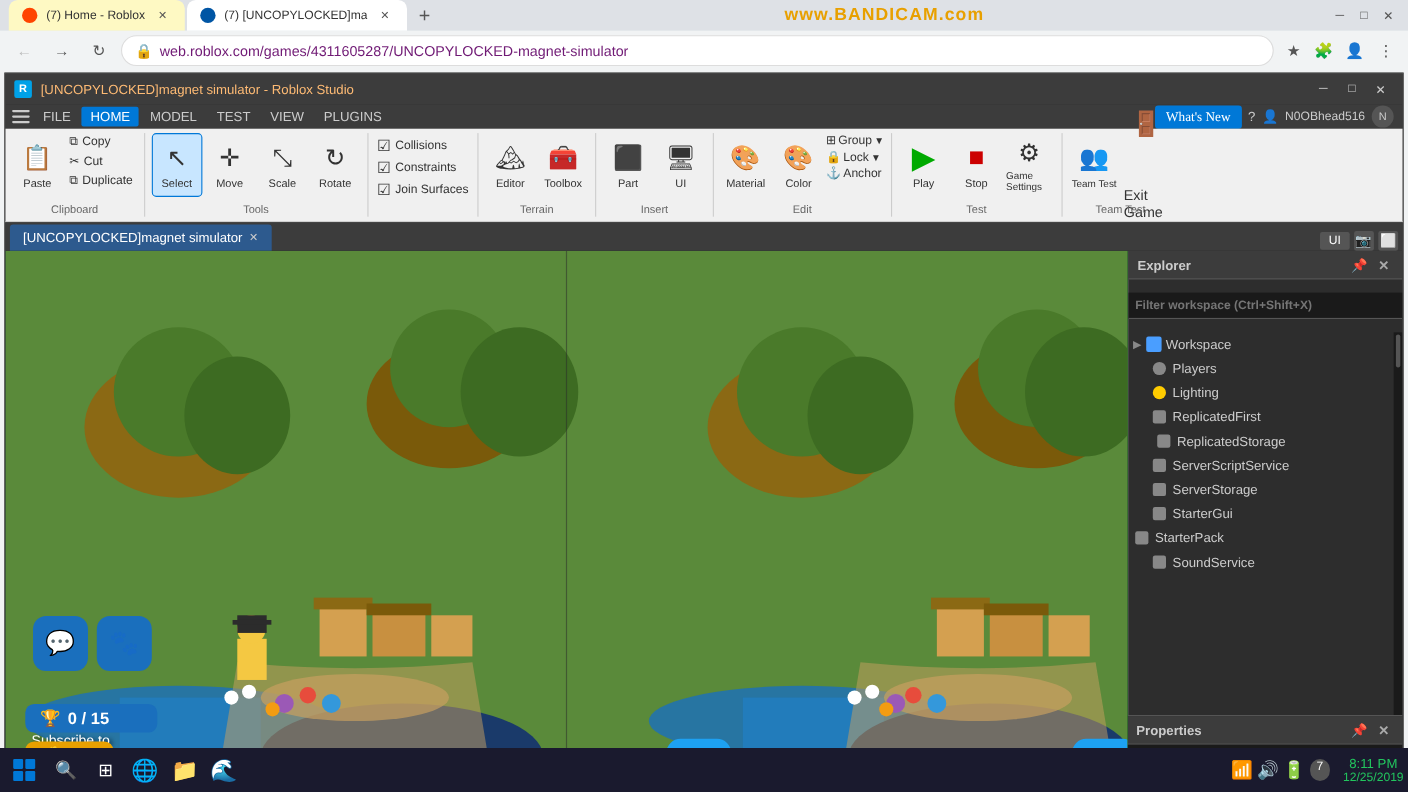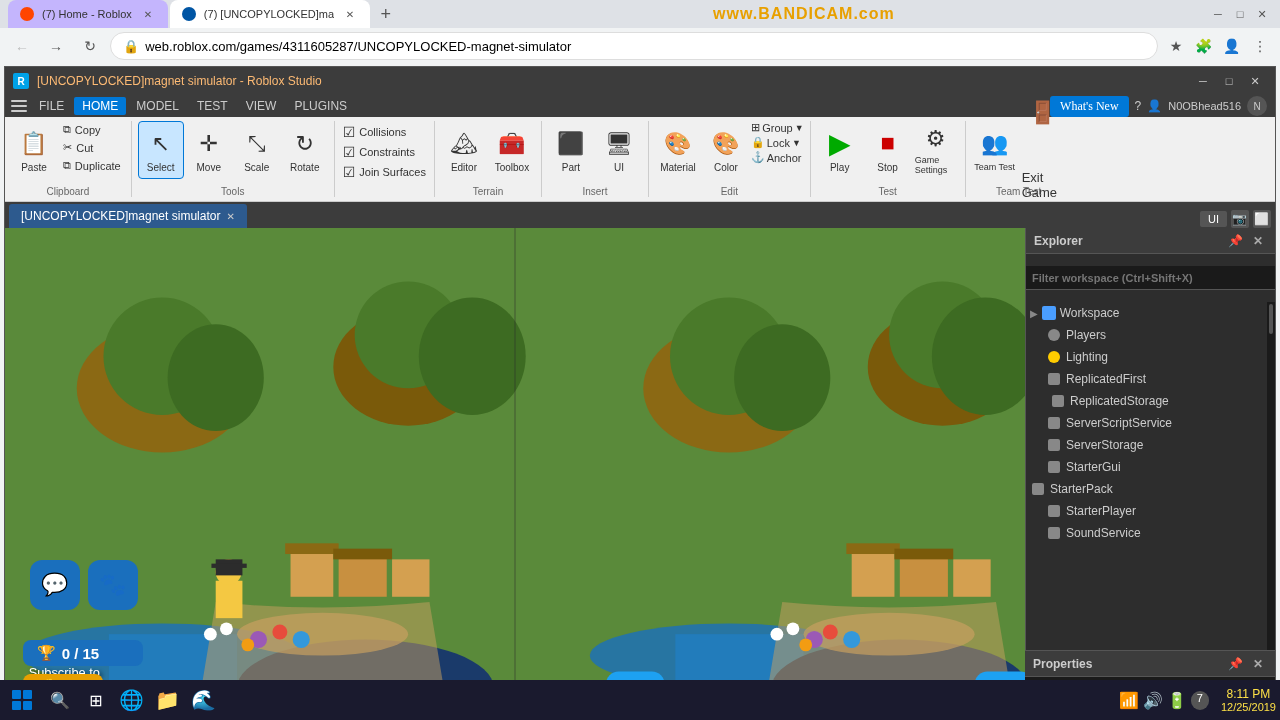--- a/index.html
+++ b/index.html
@@ -4,36 +4,36 @@
   <style>
     * { margin: 0; padding: 0; box-sizing: border-box; }
     body { width: 1280px; height: 720px; overflow: hidden; font-family: 'Segoe UI', Arial, sans-serif; font-size: 12px; background: #1e1e1e; }
 
     
     .browser-outer { width: 1280px; height: 720px; display: flex; flex-direction: column; background: #f1f3f4; }
 
     
     .title-bar { height: 32px; background: #dee1e6; display: flex; align-items: center; padding: 0 8px; gap: 8px; }
     .title-bar-tabs { display: flex; align-items: flex-end; height: 100%; gap: 2px; }
-    .browser-tab { height: 28px; background: #c4b5fd; border-radius: 8px 8px 0 0; padding: 0 12px; display: flex; align-items: center; gap: 8px; font-size: 12px; min-width: 150px; }
+    .browser-tab { height: 28px; background: #fef9c3; border-radius: 8px 8px 0 0; padding: 0 12px; display: flex; align-items: center; gap: 8px; font-size: 12px; min-width: 150px; }
     .browser-tab.active { background: white; }
     .browser-tab .tab-favicon { width: 14px; height: 14px; background: #ff4500; border-radius: 50%; display: inline-block; }
     .browser-tab .tab-favicon.roblox-blue { background: #0055a4; }
     .tab-close { width: 16px; height: 16px; border-radius: 50%; display: flex; align-items: center; justify-content: center; cursor: pointer; font-size: 10px; color: #555; }
     .new-tab { width: 28px; height: 28px; display: flex; align-items: center; justify-content: center; font-size: 18px; color: #555; cursor: pointer; }
     .bandicam-logo { flex: 1; text-align: center; font-size: 16px; font-weight: bold; color: #e8a000; letter-spacing: 1px; }
     .window-controls { display: flex; gap: 2px; }
     .win-btn { width: 20px; height: 20px; display: flex; align-items: center; justify-content: center; cursor: pointer; font-size: 11px; color: #555; border-radius: 2px; }
 
     
     .address-bar-row { height: 40px; background: #f1f3f4; display: flex; align-items: center; padding: 4px 8px; gap: 6px; }
     .nav-btn { width: 28px; height: 28px; border: none; background: transparent; cursor: pointer; border-radius: 50%; display: flex; align-items: center; justify-content: center; color: #555; font-size: 14px; }
     .nav-btn.disabled { color: #bbb; cursor: default; }
     .address-box { flex: 1; height: 28px; background: white; border-radius: 14px; border: 1px solid #ddd; display: flex; align-items: center; padding: 0 12px; gap: 6px; font-size: 13px; color: #333; }
-    .address-url { flex: 1; font-size: 13px; color: #000000; }
+    .address-url { flex: 1; font-size: 13px; color: #701a75; }
     .toolbar-icons { display: flex; gap: 4px; align-items: center; }
     .toolbar-icon { width: 24px; height: 24px; border-radius: 50%; display: flex; align-items: center; justify-content: center; cursor: pointer; font-size: 14px; color: #555; }
 
     
     .studio-window { flex: 1; background: #2d2d2d; display: flex; flex-direction: column; border: 1px solid #555; margin: 2px 4px; }
     .studio-titlebar { height: 28px; background: #3c3c3c; display: flex; align-items: center; padding: 0 8px; gap: 8px; }
     .studio-icon { width: 16px; height: 16px; background: #00a2e8; border-radius: 2px; display: flex; align-items: center; justify-content: center; font-size: 10px; color: white; font-weight: bold; }
     .studio-title { color: #fdba74; font-size: 12px; flex: 1; }
     .studio-win-controls { display: flex; gap: 2px; }
     .studio-win-btn { width: 24px; height: 22px; display: flex; align-items: center; justify-content: center; cursor: pointer; font-size: 11px; color: #ccc; }
@@ -542,26 +542,20 @@
                 <span>StarterGui</span>
               </div>
 
               <div class="tree-item" style="">
                 <div class="tree-icon">
                     <div style="width:12px;height:12px;background:#888;border-radius:2px;"></div>
                   </div>
                 <span>StarterPack</span>
               </div>
 
-              <div class="tree-item" style="padding-left:20px;">
-                <div class="tree-icon">
-                    <div style="width:12px;height:12px;background:#888;border-radius:2px;"></div>
-                  </div>
-                <span>StarterPlayer</span>
-              </div>
 
               <div class="tree-item" style="padding-left:20px;">
                 <div class="tree-icon">
                     <div style="width:12px;height:12px;background:#888;border-radius:2px;"></div>
                   </div>
                 <span>SoundService</span>
               </div>
             </div>
 
             <div style="width:8px;background:#1a1a1a;display:flex;flex-direction:column;">
@@ -602,18 +596,18 @@
   <div class="taskbar-icon" style="font-size:20px;">🌐</div>
   <div class="taskbar-icon" style="font-size:20px;">📁</div>
   <div class="taskbar-icon" style="font-size:20px;">🌊</div>
   <div style="margin-left:auto;display:flex;align-items:center;gap:12px;">
     <div style="display:flex;gap:4px;color:white;font-size:16px;">
       <span>📶</span>
       <span>🔊</span>
       <span>🔋</span>
       <div style="background:#555;color:white;border-radius:10px;padding:1px 6px;font-size:11px;">7</div>
     </div>
-    <div style="color:#fde047;text-align:center;">
+    <div style="color:#22c55e;text-align:center;">
       <div style="font-size:12px;">8:11 PM</div>
       <div style="font-size:11px;">12/25/2019</div>
     </div>
   </div>
 </div>
 
 </body></html>

